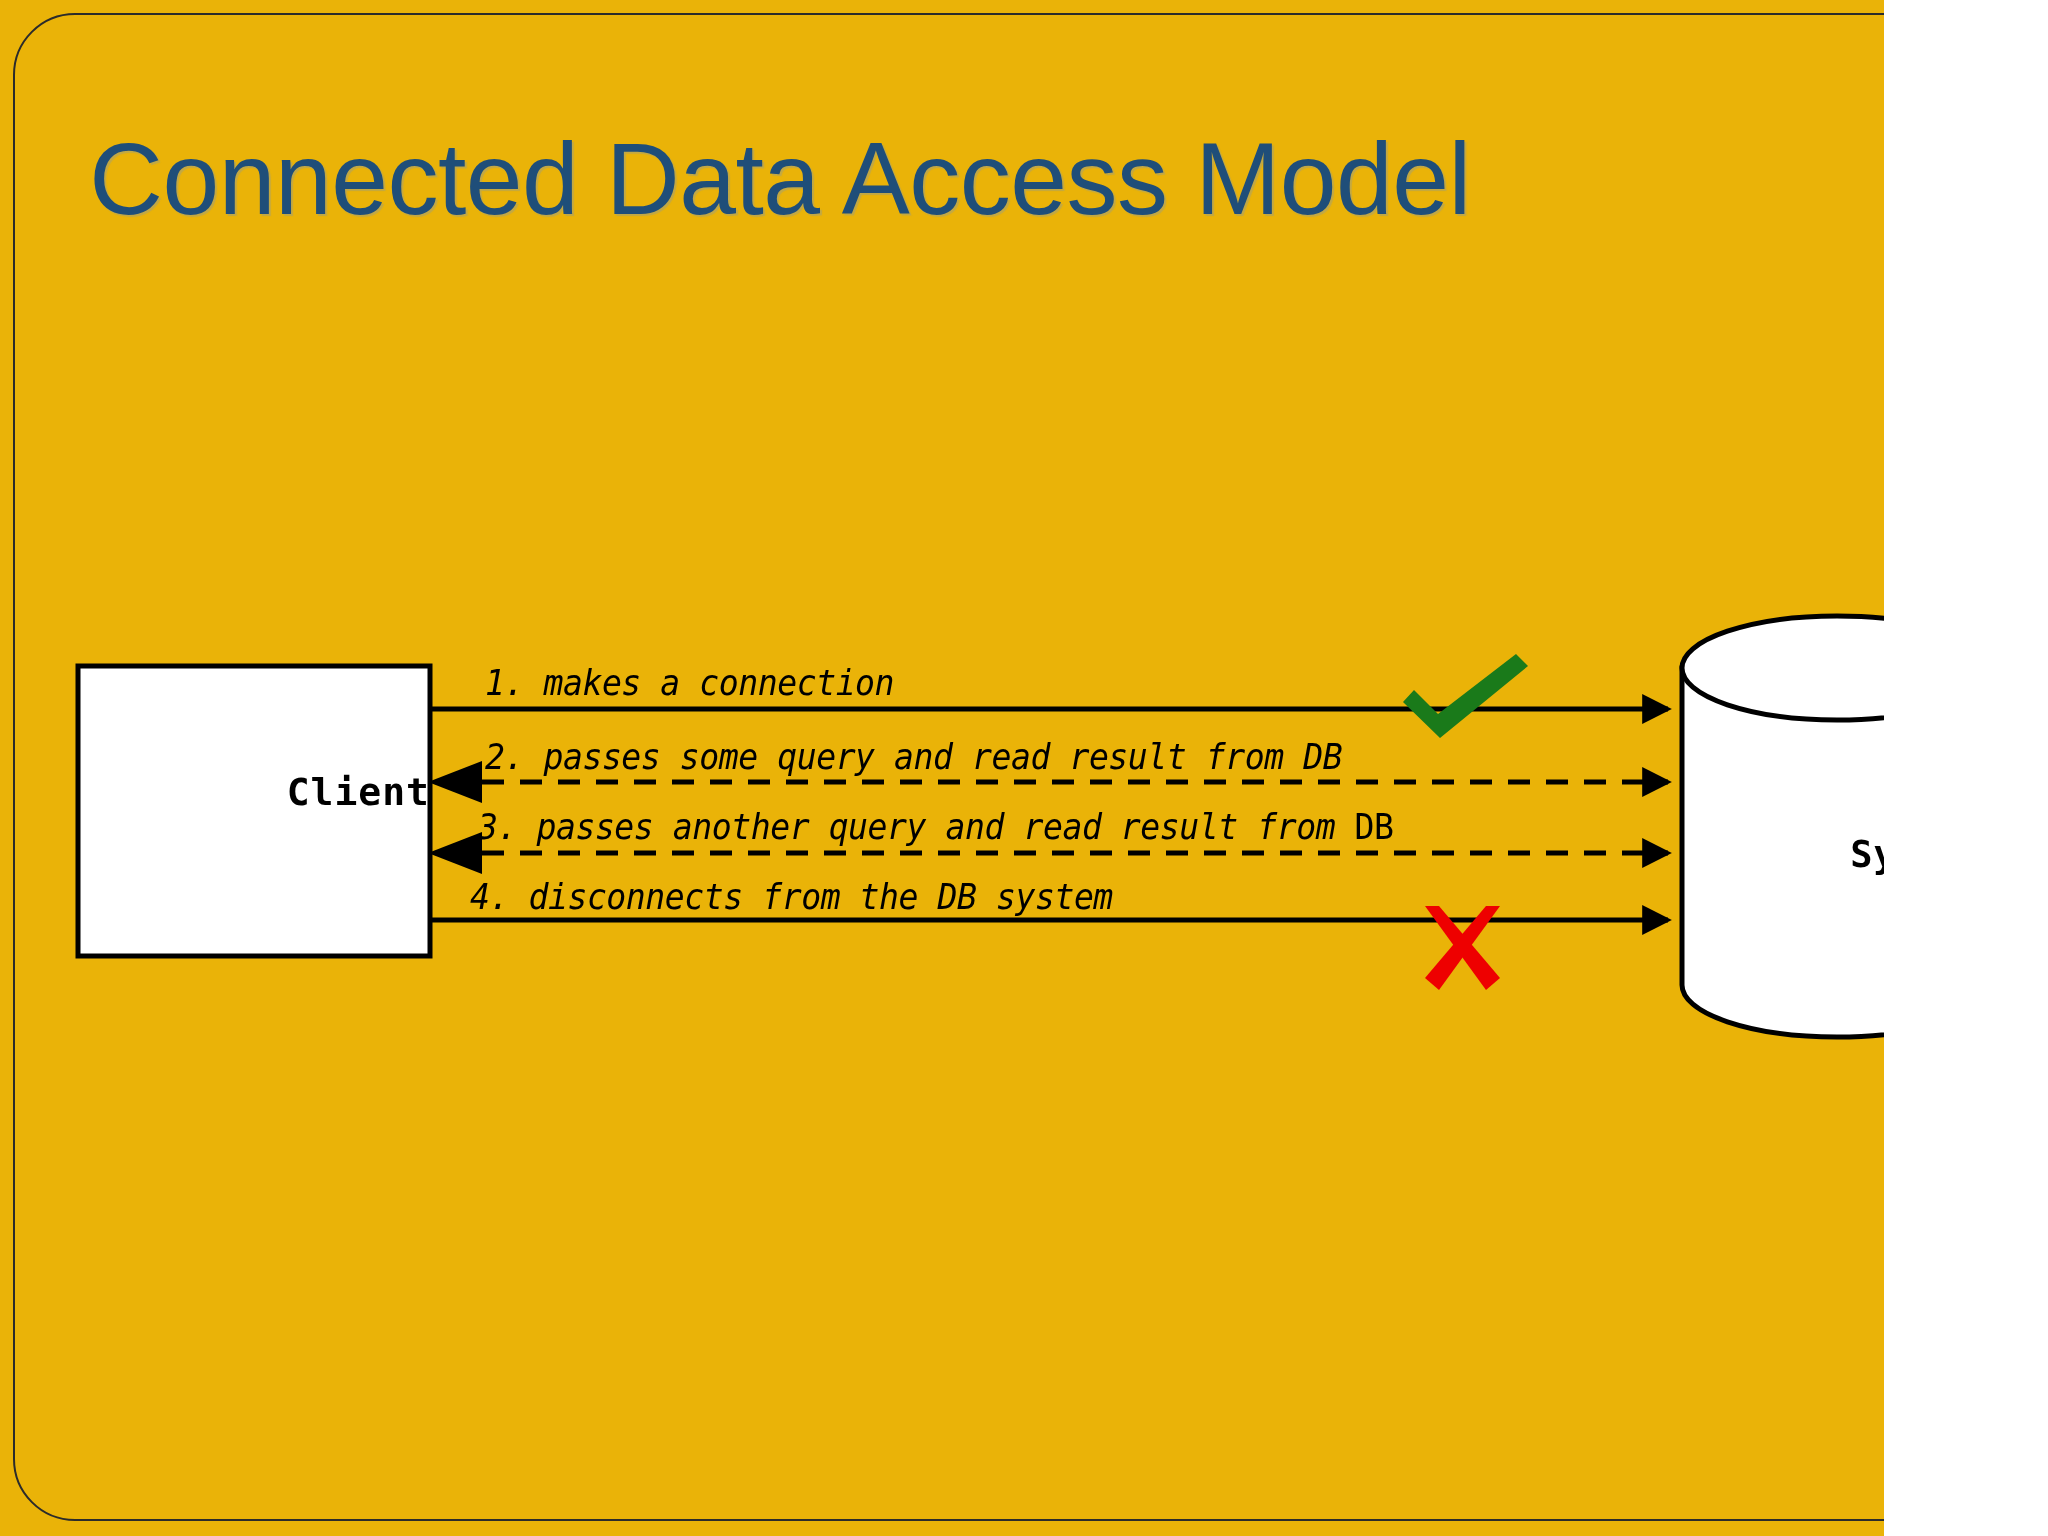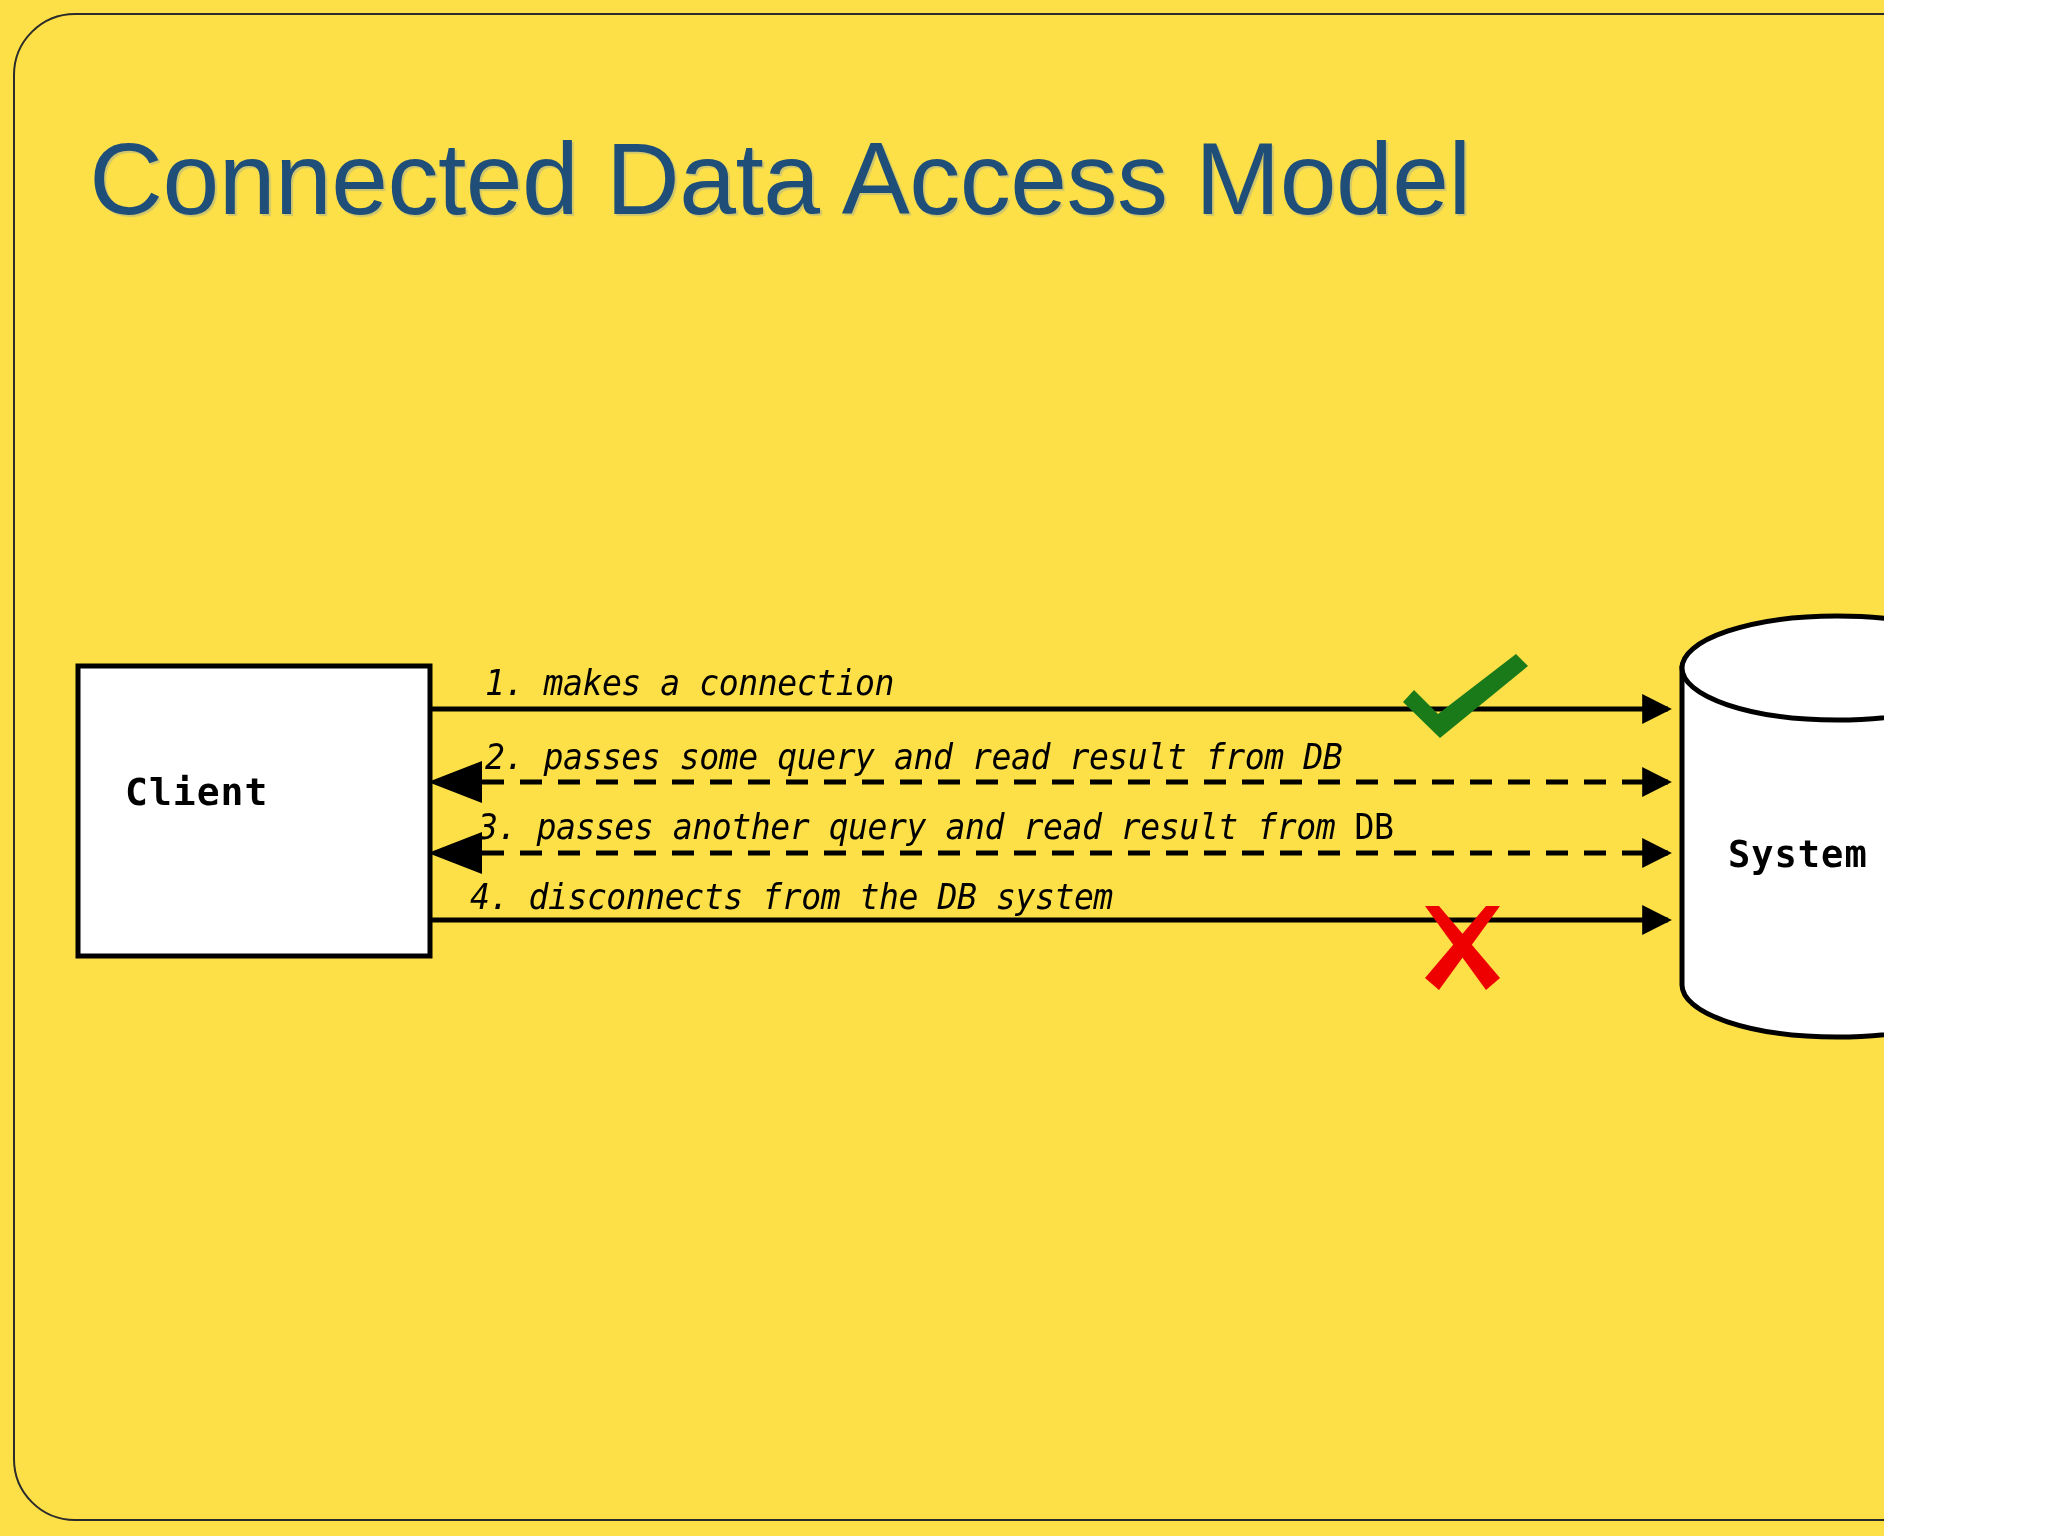--- a/index.html
+++ b/index.html
@@ -8,21 +8,21 @@
     padding: 0;
     background: #ffffff;
   }
   body {
     font-family: "Liberation Sans", sans-serif;
   }
   #slide {
     position: relative;
     width: 1884px;
     height: 1536px;
-    background: #fde047;
+    background: #eab308;
     overflow: hidden;
   }
   
   #slide-frame {
     position: absolute;
     left: 13px;
     top: 13px;
     width: 2020px;
     height: 1508px;
     border: 2px solid #2b2b2b;
@@ -60,22 +60,21 @@
     height: 1536px;
   }
   
   .node-label {
     position: absolute;
     font-family: "DejaVu Sans Mono", "Liberation Mono", monospace;
     font-weight: bold;
     color: #000000;
     letter-spacing: 1px;
     white-space: nowrap;
-    text-align: left;
-    margin-left: 48px;
+    text-align: right;
   }
   #client-label {
     left: 77px;
     top: 770px;
     width: 353px;
     font-size: 38px;
   }
   #db-label-1 {
     left: 1680px;
     top: 765px;

